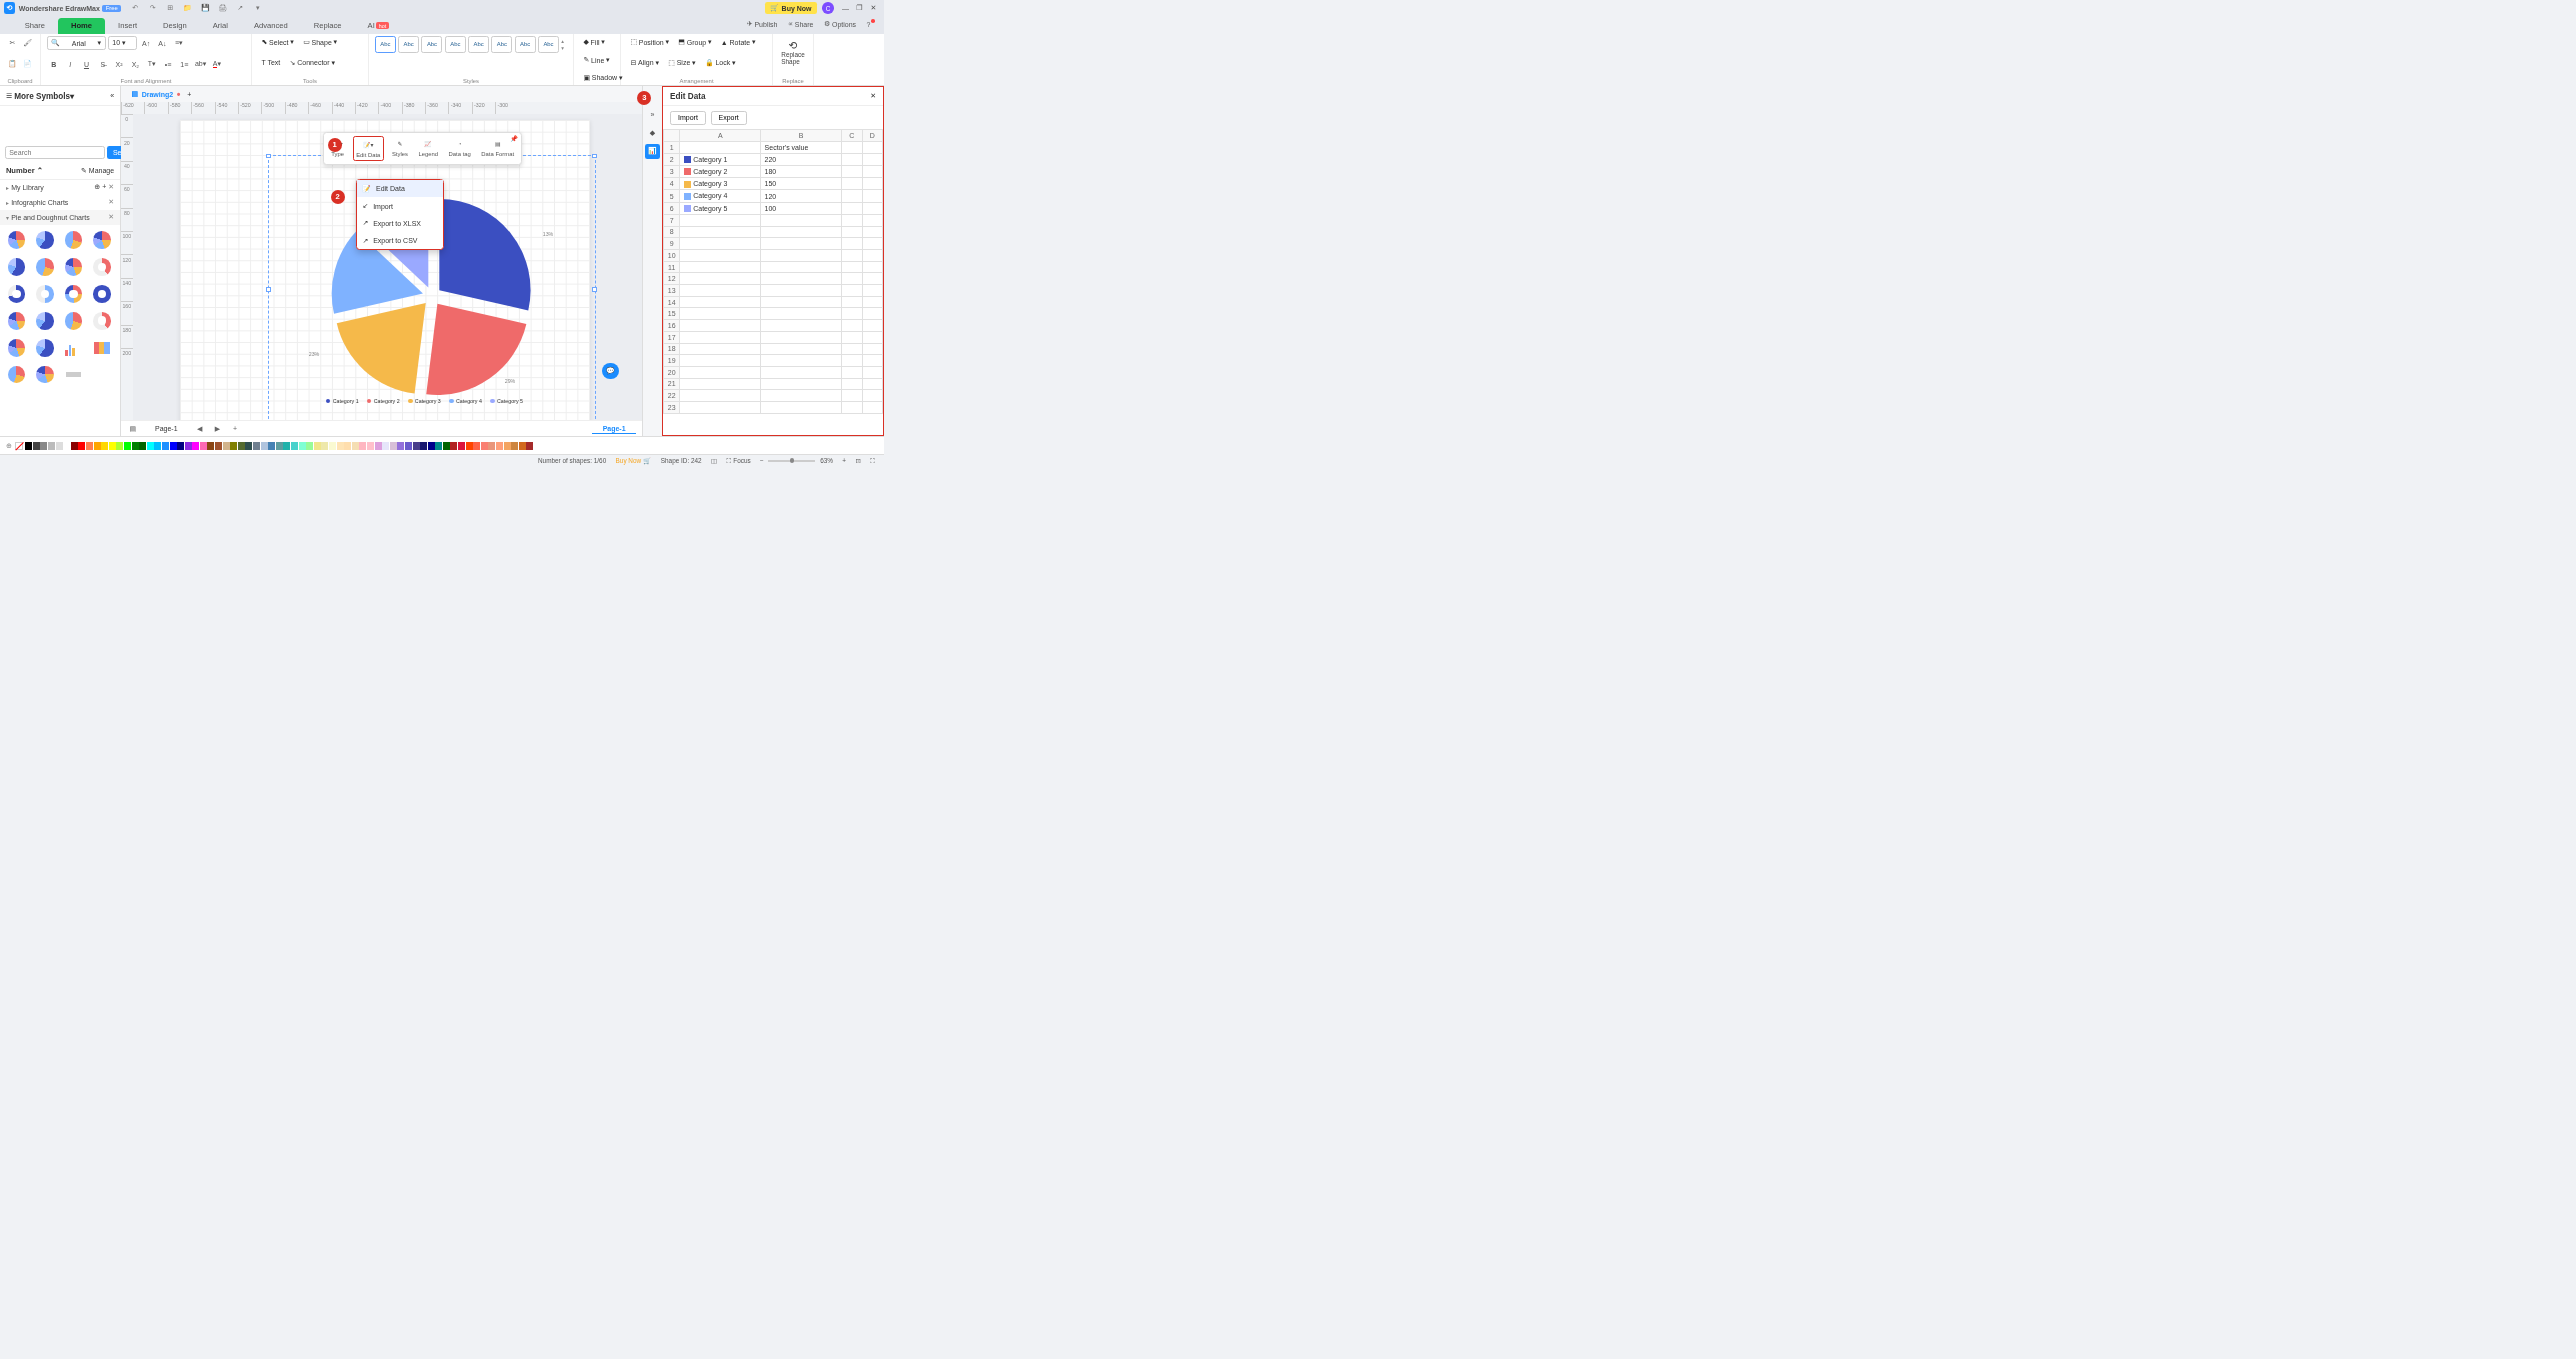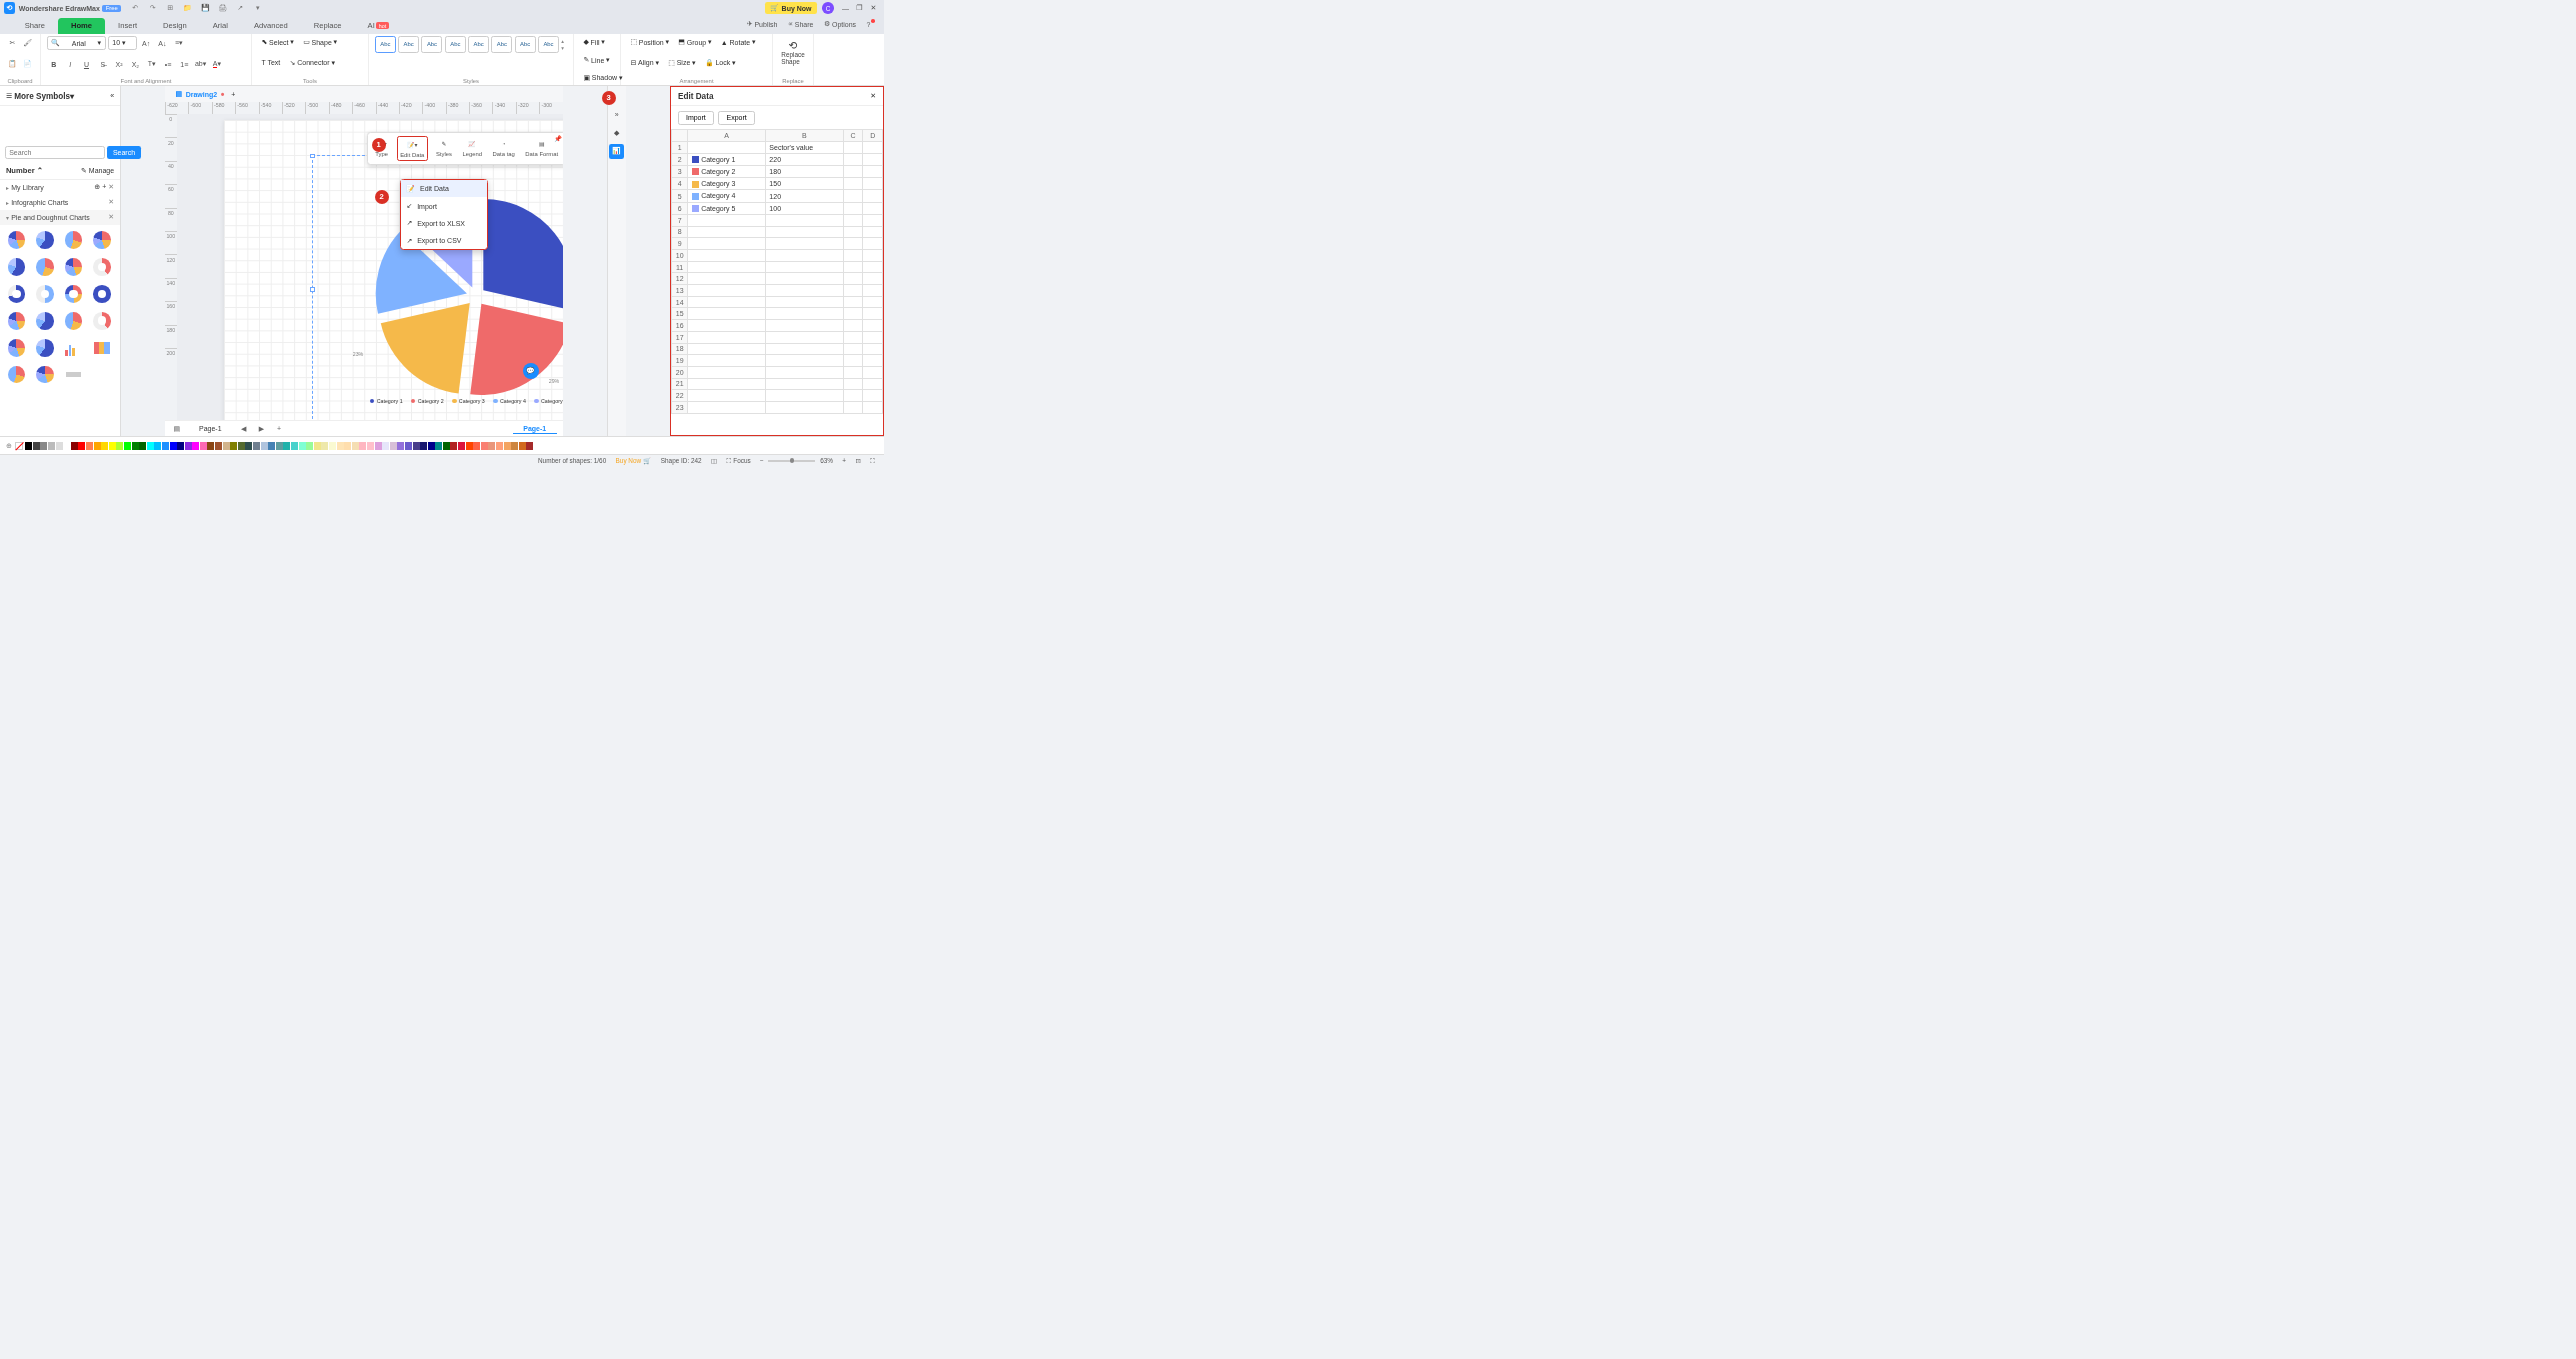--- a/index.html
+++ b/index.html
@@ -34,21 +34,21 @@
 .ribbon-ic { width: 14px; height: 14px; display: flex; align-items: center; justify-content: center; color: #555; cursor: pointer; border-radius: 1.8px; }
 .font-select { border: 0.6px solid #ccc; border-radius: 2.3px; padding: 1.8px 3.5px; font-size: 7px; display: flex; align-items: center; gap: 11.7px; background: #fff; }
 .size-select { border: 0.6px solid #ccc; border-radius: 2.3px; padding: 1.8px 3.5px; font-size: 7px; width: 29px; }
 .btn-labeled { display: flex; flex-direction: column; align-items: center; font-size: 6.4px; color: #444; padding: 2.3px 3.5px; cursor: pointer; }
 .btn-labeled .top { display: flex; align-items: center; gap: 1.8px; }
 .style-thumb { width: 21px; height: 16.4px; border: 0.6px solid #ccc; border-radius: 2.3px; display: flex; align-items: center; justify-content: center; font-size: 5.9px; color: #2a6496; }
 .style-thumb:first-child { border-color: #5a9cff; }
 .btn-text { display: flex; align-items: center; gap: 1.8px; font-size: 7px; padding: 1.8px 3.5px; cursor: pointer; }
 
 
-.main { display: flex; height: calc(100% - 16.4px - 17.6px - 52px - 17.6px - 13px); gap: 44px; }
+.main { display: flex; height: calc(100% - 16.4px - 17.6px - 52px - 17.6px - 13px); }
 .leftpanel { width: 121px; background: #fff; border-right: 0.6px solid #ddd; display: flex; flex-direction: column; }
 .lp-head { display: flex; align-items: center; padding: 4.7px 5.9px; border-bottom: 0.6px solid #eee; }
 .lp-head .title { font-weight: 700; font-size: 8.2px; flex: 1; }
 .lp-search { padding: 3.5px 4.7px; display: flex; gap: 2.3px; margin-top: 36px; }
 .lp-search input { flex: 1; border: 0.6px solid #ccc; border-radius: 2.3px; padding: 2.3px 3.5px; font-size: 7px; }
 .lp-search button { background: #1a8cff; color: #fff; border: none; border-radius: 2.3px; padding: 2.3px 5.9px; font-size: 7px; }
 .lp-libhead { padding: 3.5px 5.9px; display: flex; align-items: center; justify-content: space-between; border-bottom: 0.6px solid #eee; }
 .lp-libhead .lbl { font-size: 7.6px; font-weight: 600; }
 .lp-section { padding: 3.5px 5.9px; display: flex; align-items: center; font-size: 7px; color: #444; justify-content: space-between; }
 .lp-section .arr { color: #888; font-size: 5.9px; margin-right: 2.3px; }

